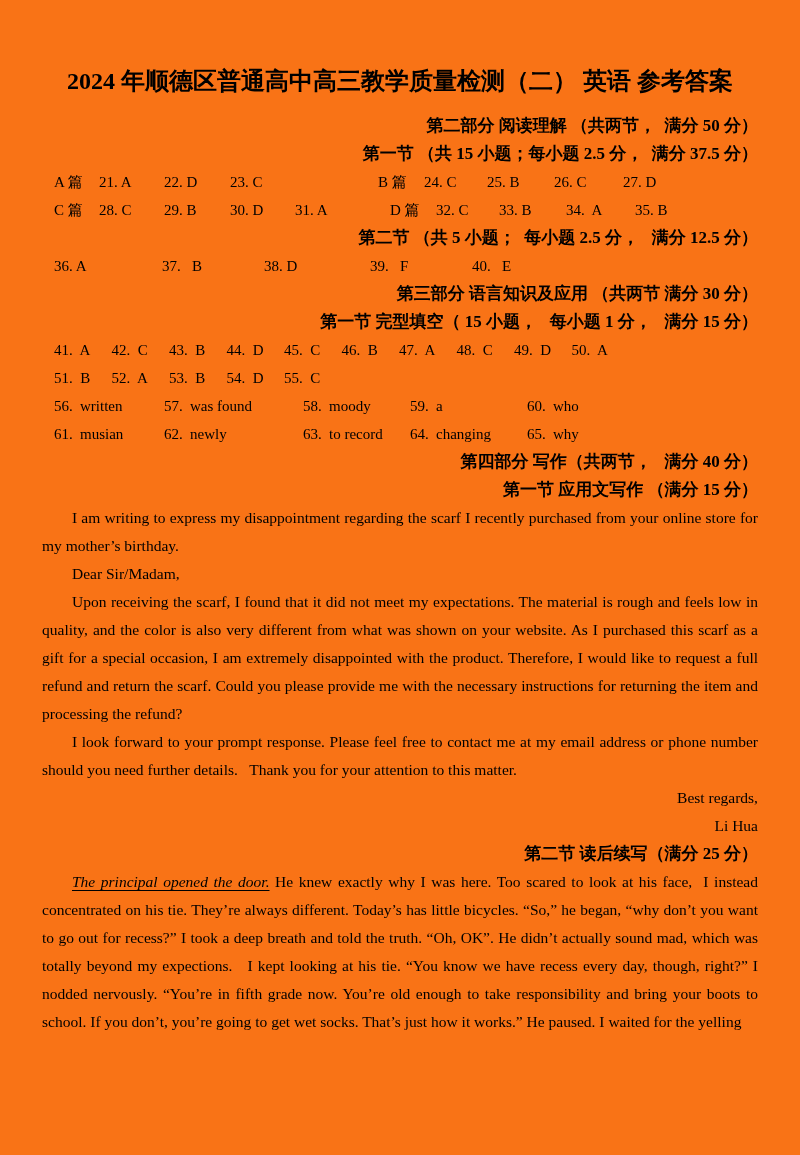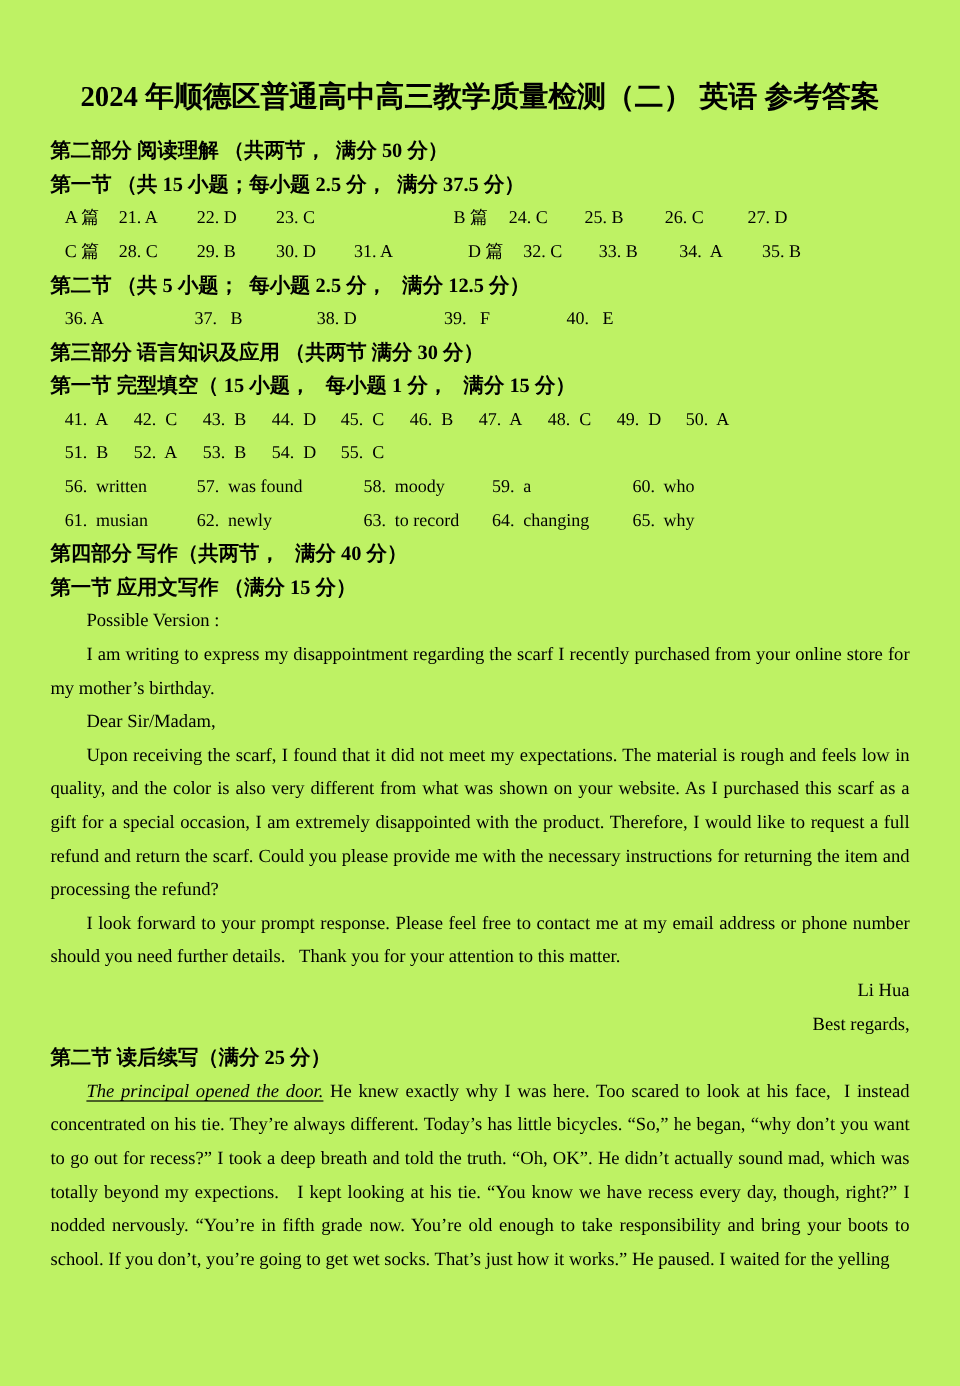--- a/index.html
+++ b/index.html
@@ -1,39 +1,40 @@
 <!DOCTYPE html>
 <html><head>
 <meta charset="utf-8">
 <style>
   html, body { margin: 0; padding: 0; background: #ffffff; }
   .page {
     width: 800px;
     height: 1155px;
     box-sizing: border-box;
     padding: 64px 42px 0 42px;
-    background: #bef264;
+    background: #f97316;
     color: #000000;
     font-family: "Liberation Serif", "DejaVu Serif", serif;
     overflow: hidden;
     position: relative;
   }
   .title {
     margin: 0 0 14px 0;
     font-size: 24px;
     line-height: 34px;
     font-weight: bold;
     text-align: center;
     white-space: nowrap;
   }
   .hd {
     font-size: 17px;
     line-height: 28px;
     font-weight: bold;
     white-space: pre;
+    text-align: right;
   }
   .ans {
     display: flex;
     font-size: 15px;
     line-height: 28px;
     white-space: pre;
   }
   .ans > span { flex: 0 0 auto; white-space: pre; margin-left: 12px; }
   .ans > span.last { flex: 1 1 auto; }
   .gcell { display: inline-flex; }
@@ -134,25 +135,24 @@
     <span class="gcell" style="width:98px"><span class="gnum">61.</span><span>musian</span></span>
     <span class="gcell" style="width:127px"><span class="gnum">62.</span><span>newly</span></span>
     <span class="gcell" style="width:95px"><span class="gnum">63.</span><span>to record</span></span>
     <span class="gcell" style="width:105px"><span class="gnum">64.</span><span>changing</span></span>
     <span class="gcell last"><span class="gnum">65.</span><span>why</span></span>
   </div>
 
   <div class="hd">第四部分 写作（共两节，   满分 40 分）</div>
   <div class="hd">第一节 应用文写作 （满分 15 分）</div>
 
-  <p class="body ind">Possible Version :</p>
   <p class="body ind just">I am writing to express my disappointment regarding the scarf I recently purchased from your online store for my mother’s birthday.</p>
   <p class="body ind">Dear Sir/Madam,</p>
   <p class="body ind just">Upon receiving the scarf, I found that it did not meet my expectations. The material is rough and feels low in quality, and the color is also very different from what was shown on your website. As I purchased this scarf as a gift for a special occasion, I am extremely disappointed with the product. Therefore, I would like to request a full refund and return the scarf. Could you please provide me with the necessary instructions for returning the item and processing the refund?</p>
   <p class="body ind just">I look forward to your prompt response. Please feel free to contact me at my email address or phone number should you need further details. &nbsp; Thank you for your attention to this matter.</p>
+  <p class="body closing">Best regards,</p>
   <p class="body closing">Li Hua</p>
-  <p class="body closing">Best regards,</p>
 
   <div class="hd">第二节 读后续写（满分 25 分）</div>
 
   <p class="body ind just"><em class="lead">The principal opened the door.</em><span> He knew exactly why I was here. Too scared to look at his face, &nbsp;I instead concentrated on his tie. They’re always different. Today’s has little bicycles. “So,” he began, “why don’t you want to go out for recess?” I took a deep breath and told the truth. “Oh, OK”. He didn’t actually sound mad, which was totally beyond my expections. &nbsp; I kept looking at his tie. “You know we have recess every day, though, right?” I nodded nervously. “You’re in fifth grade now. You’re old enough to take responsibility and bring your boots to school. If you don’t, you’re going to get wet socks. That’s just how it works.” He paused. I waited for the yelling</span></p>
 
 </div>
 
 </body></html>

